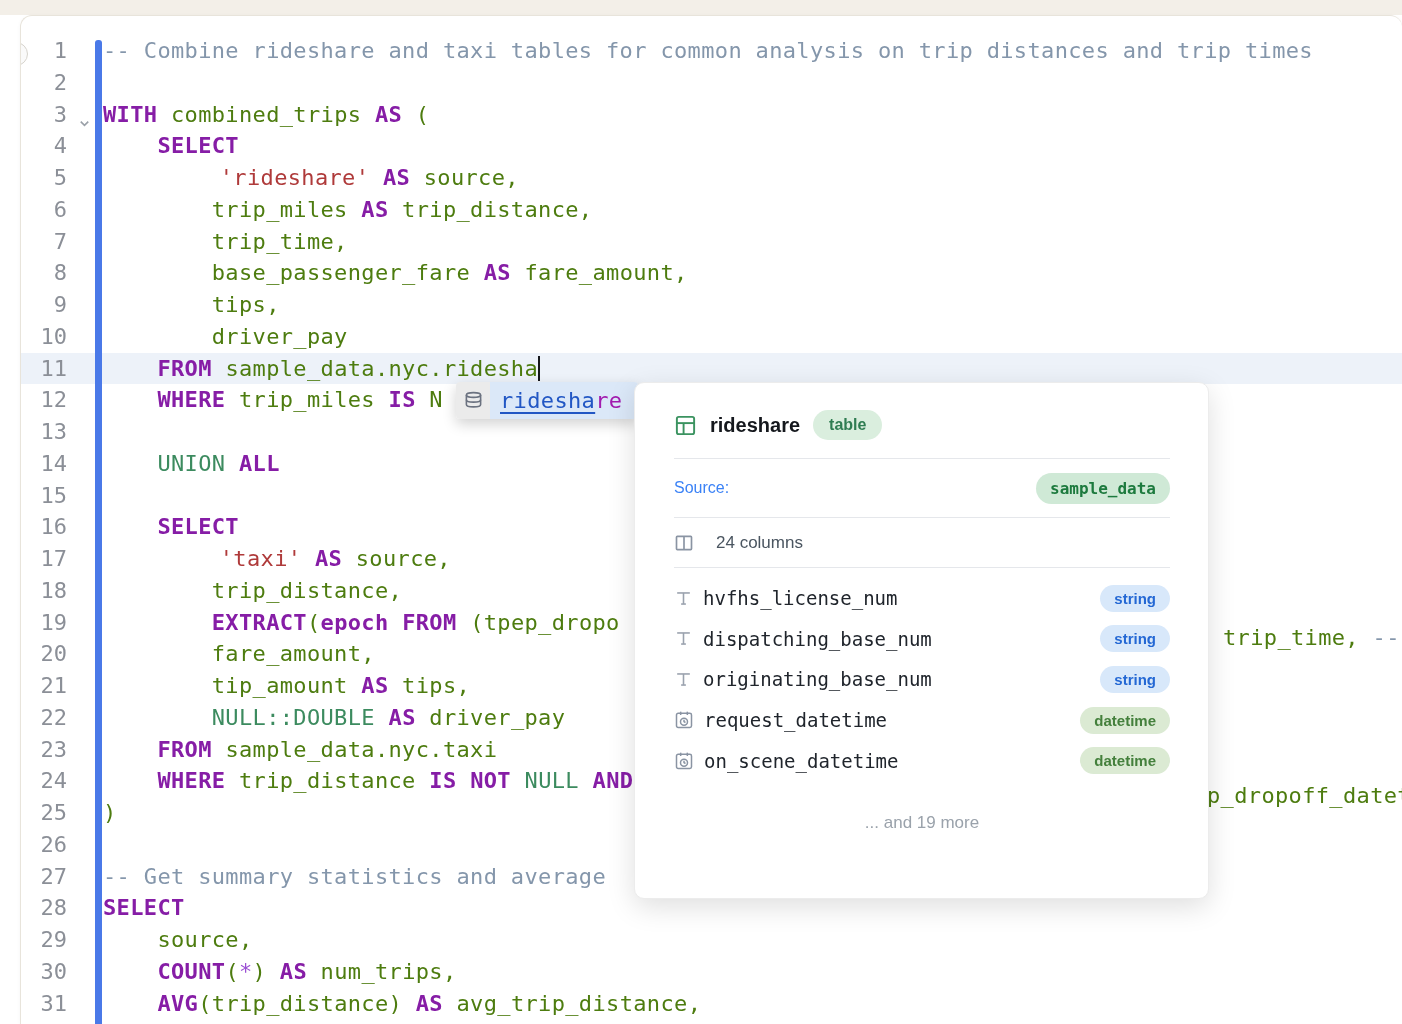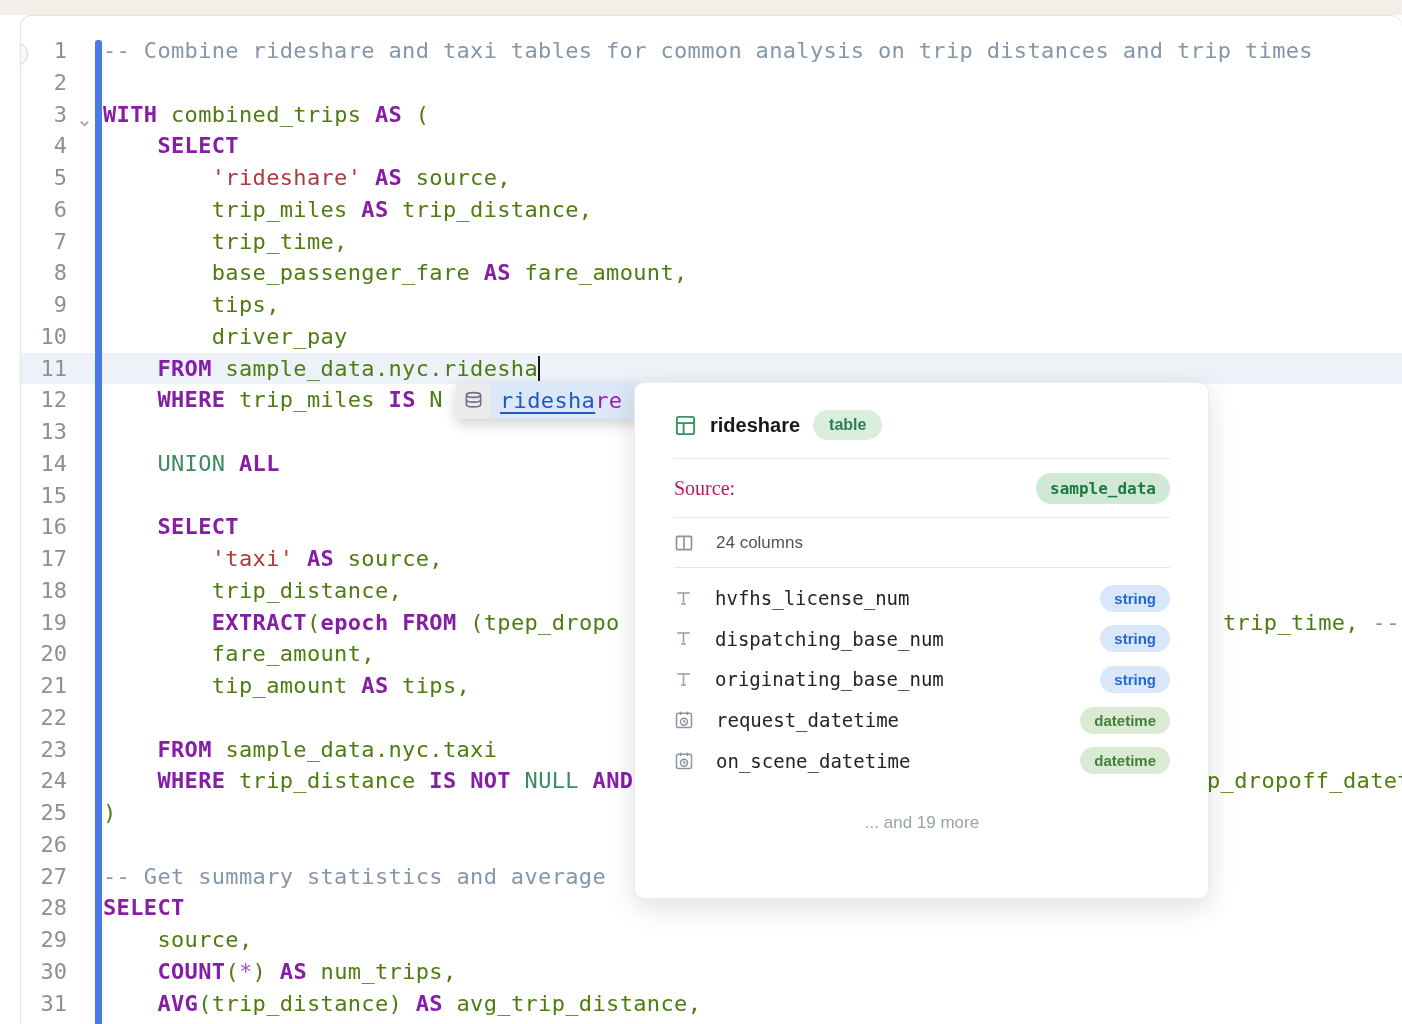--- a/index.html
+++ b/index.html
@@ -19,24 +19,24 @@
   
   .code-lines { position:absolute; left:0; top:19px; width:100%; }
   .row { position:relative; height:31.75px; width:1382px;
          font-family:"DejaVu Sans Mono", monospace; font-size:22px; line-height:31.75px;
          letter-spacing:0.35px; white-space:pre; }
   .row.active { background:#edf2f9; }
   .ln { position:absolute; left:0; top:0; width:46px; text-align:right; color:#8b8f97;
         font-size:22px; letter-spacing:0; }
   .fold { position:absolute; left:56px; top:9px; width:15px; height:15px; color:#9aa0a8; }
   .code { position:absolute; left:82px; top:0; color:#1c1e22; }
-  .frag { position:absolute; top:0; color:#1c1e22; }
+  .frag { position:absolute; top:15px; color:#1c1e22; }
   .tk-k { color:#861da6; font-weight:bold; }
   .tk-g { color:#3c8b5f; }
-  .tk-s { color:#af3a3a; }
+  .tk-s { color:#af3a3a;margin-left:8px; }
   .tk-c { color:#8496ab; }
   .tk-o { color:#9a4fd3; }
   .tk-p { color:#4d7c0f; }
   .caret { display:inline-block; width:2px; height:25px; background:#15171a;
            vertical-align:-5px; }
 
   .indent-bar { position:absolute; left:74px; top:24px; width:7px; height:1009px;
                 background:#4a79e8; border-radius:3px 3px 0 0; z-index:1; }
 
   
@@ -51,27 +51,27 @@
   
   .info { position:absolute; left:613px; top:366px; width:575px; height:517px; background:#ffffff;
           border:1px solid #ececec; border-radius:10px; z-index:6;
           box-shadow:0 8px 28px rgba(0,0,0,0.13); padding:23px 38px 0 39px; }
   .info hr { border:none; border-top:1px solid #e5e7eb; }
   .info-head { display:flex; align-items:center; gap:13px; height:38px; }
   .info-title { font-size:20px; font-weight:bold; color:#15181d; }
   .pill { display:inline-block; border-radius:999px; font-weight:bold; }
   .pill-type { background:#daeede; color:#2f7d52; font-size:16px; padding:6px 16px; }
   .kv { display:flex; justify-content:space-between; align-items:center; height:34px; }
-  .kv-label { font-size:20px; color:#be185d;font-family:Liberation Serif, serif; }
+  .kv-label { font-size:16px; color:#3b82f6; }
   .pill-mono { font-family:"DejaVu Sans Mono", monospace; font-size:16px; padding:6px 14px; }
   .pill-source { background:#cfe9d6; color:#1d7a3e; font-weight:bold; }
   .pill-engine { background:#e7e7e7; color:#1f2227; font-weight:normal; }
   .cols-count { display:flex; align-items:center; gap:22px; height:30px; color:#4a5560; font-size:17px; }
   .col-row { display:flex; justify-content:space-between; align-items:center; height:40.6px; }
-  .col-left { display:flex; align-items:center; gap:22px; }
+  .col-left { display:flex; align-items:center; gap:10px; }
   .col-name { font-family:"DejaVu Sans Mono", monospace; font-size:19px; color:#20252c; }
   .pill-dt { font-size:15px; padding:5px 14px; }
   .pill-string { background:#d8e8fa; color:#2468d4; }
   .pill-datetime { background:#dbead3; color:#44803c; }
   .more { text-align:center; color:#9aa2ab; font-size:17px; margin-top:32px; }
   .micon { flex:0 0 auto; display:flex; align-items:center; }
 </style>
 </head>
 <body>
 
@@ -96,21 +96,21 @@
       <div class="row"><span class="ln">12</span><span class="code"><span class="tk-p">    </span><span class="tk-k">WHERE</span><span class="tk-p"> trip_miles </span><span class="tk-k">IS</span><span class="tk-p"> N</span></span></div>
       <div class="row"><span class="ln">13</span><span class="code"></span></div>
       <div class="row"><span class="ln">14</span><span class="code"><span class="tk-p">    </span><span class="tk-g">UNION</span><span class="tk-p"> </span><span class="tk-k">ALL</span></span></div>
       <div class="row"><span class="ln">15</span><span class="code"></span></div>
       <div class="row"><span class="ln">16</span><span class="code"><span class="tk-p">    </span><span class="tk-k">SELECT</span></span></div>
       <div class="row"><span class="ln">17</span><span class="code"><span class="tk-p">        </span><span class="tk-s">'taxi'</span><span class="tk-p"> </span><span class="tk-k">AS</span><span class="tk-p"> source,</span></span></div>
       <div class="row"><span class="ln">18</span><span class="code"><span class="tk-p">        trip_distance,</span></span></div>
       <div class="row"><span class="ln">19</span><span class="code"><span class="tk-p">        </span><span class="tk-k">EXTRACT</span><span class="tk-p">(</span><span class="tk-k">epoch</span><span class="tk-p"> </span><span class="tk-k">FROM</span><span class="tk-p"> (tpep_dropo</span></span><span class="frag" style="left: 1202px;"><span class="tk-p">trip_time, </span><span class="tk-c">--</span></span></div>
       <div class="row"><span class="ln">20</span><span class="code"><span class="tk-p">        fare_amount,</span></span></div>
       <div class="row"><span class="ln">21</span><span class="code"><span class="tk-p">        tip_amount </span><span class="tk-k">AS</span><span class="tk-p"> tips,</span></span></div>
-      <div class="row"><span class="ln">22</span></div>
+      <div class="row"><span class="ln">22</span><span class="code"><span class="tk-p">        </span><span class="tk-g">NULL::DOUBLE</span><span class="tk-p"> </span><span class="tk-k">AS</span><span class="tk-p"> driver_pay</span></span></div>
       <div class="row"><span class="ln">23</span><span class="code"><span class="tk-p">    </span><span class="tk-k">FROM</span><span class="tk-p"> sample_data.nyc.taxi</span></span></div>
       <div class="row"><span class="ln">24</span><span class="code"><span class="tk-p">    </span><span class="tk-k">WHERE</span><span class="tk-p"> trip_distance </span><span class="tk-k">IS</span><span class="tk-p"> </span><span class="tk-k">NOT</span><span class="tk-p"> </span><span class="tk-g">NULL</span><span class="tk-p"> </span><span class="tk-k">AND</span></span><span class="frag" style="left: 1186px;"><span class="tk-p">p_dropoff_datet</span></span></div>
       <div class="row"><span class="ln">25</span><span class="code"><span class="tk-p">)</span></span></div>
       <div class="row"><span class="ln">26</span><span class="code"></span></div>
       <div class="row"><span class="ln">27</span><span class="code"><span class="tk-c">-- Get summary statistics and average </span></span></div>
       <div class="row"><span class="ln">28</span><span class="code"><span class="tk-k">SELECT</span></span></div>
       <div class="row"><span class="ln">29</span><span class="code"><span class="tk-p">    source,</span></span></div>
       <div class="row"><span class="ln">30</span><span class="code"><span class="tk-p">    </span><span class="tk-k">COUNT</span><span class="tk-p">(</span><span class="tk-o">*</span><span class="tk-p">) </span><span class="tk-k">AS</span><span class="tk-p"> num_trips,</span></span></div>
       <div class="row"><span class="ln">31</span><span class="code"><span class="tk-p">    </span><span class="tk-k">AVG</span><span class="tk-p">(trip_distance) </span><span class="tk-k">AS</span><span class="tk-p"> avg_trip_distance,</span></span></div>
       <div class="row"><span class="ln">32</span><span class="code"><span class="tk-p">    </span><span class="tk-k">AVG</span><span class="tk-p">(trip_time) </span><span class="tk-k">AS</span><span class="tk-p"> avg_trip_time,</span></span></div>

